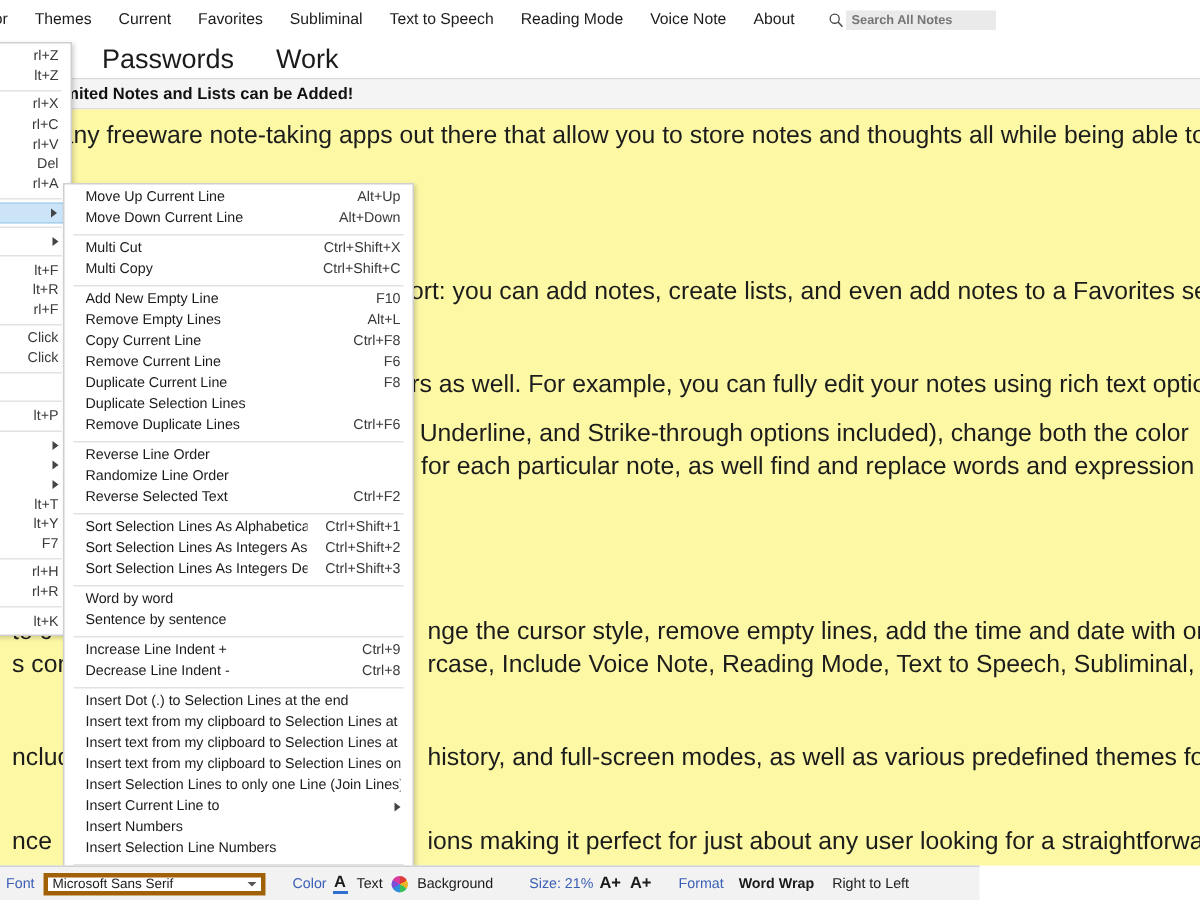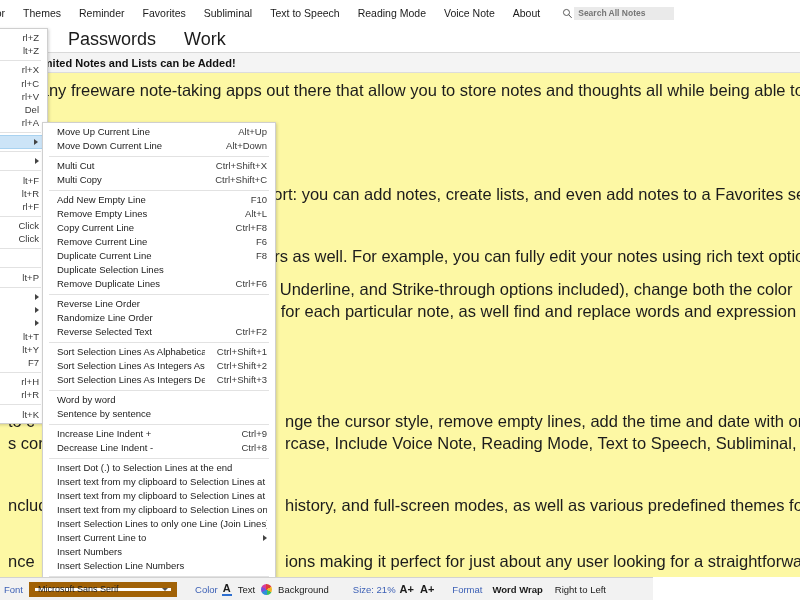--- a/index.html
+++ b/index.html
@@ -94,21 +94,21 @@
     border-top: 1px solid #d2d2d2;
     display: flex; align-items: center;
     font-size: 9.5px;
     white-space: nowrap;
   }
   .bb-label { color: #3b5fb5; padding: 0 4px; }
   .bb-strong { color: #1b1b1b; font-weight: bold; padding: 0 6px; }
   .bb-plain { color: #1b1b1b; padding: 0 6px; }
   .font-select {
     width: 148px; height: 15px;
-    background: #ffffff; border: 6px solid #a16207;
+    background: #ffffff; border: 3px solid #a16207;
     display: flex; align-items: center; justify-content: space-between;
     font-size: 9px; color: #1b1b1b;
     padding: 0 3px;
     margin-left: 2px;
   }
   .caret-sm {
     width: 0; height: 0;
     border-left: 3px solid transparent;
     border-right: 3px solid transparent;
     border-top: 3px solid #555;
@@ -172,21 +172,21 @@
   }
 </style>
 </head>
 <body>
 
 <div id="app">
 
   <div class="menubar">
     <div class="menubar-item cut-left">ator</div>
     <div class="menubar-item">Themes</div>
-    <div class="menubar-item">Reminder</div>
+    <div class="menubar-item">Current</div>
     <div class="menubar-item">Favorites</div>
     <div class="menubar-item">Subliminal</div>
     <div class="menubar-item">Text to Speech</div>
     <div class="menubar-item">Reading Mode</div>
     <div class="menubar-item">Voice Note</div>
     <div class="menubar-item">About</div>
     <div class="search-wrap">
       <span class="search-icon">
         <svg width="11" height="11" viewBox="0 0 16 16">
           <circle cx="6.5" cy="6.5" r="4.4" fill="none" stroke="#4a4a4a" stroke-width="1.3"></circle>

